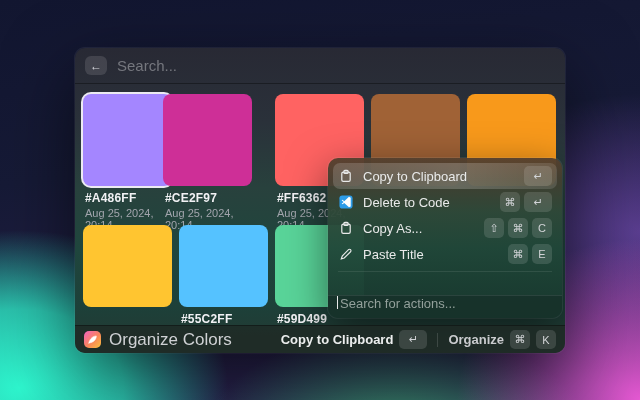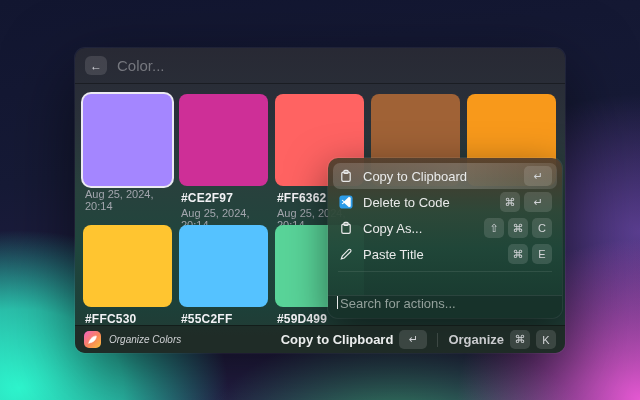--- a/index.html
+++ b/index.html
@@ -69,69 +69,69 @@
   .bottombar{
     position:absolute;left:0;bottom:0;width:100%;height:28px;
     background:rgba(30,42,38,0.85);border-top:1px solid rgba(0,0,0,0.35);
     display:flex;align-items:center;padding:0 9px;box-sizing:border-box;
   }
   .appicon{
     width:17px;height:17px;border-radius:5px;margin-right:8px;
     background:linear-gradient(135deg,#f062c0 0%,#f9855a 55%,#fbc23c 100%);
     display:flex;align-items:center;justify-content:center;
   }
-  .bb-title{font-size:10px;color:#cfd1d4;font-style:italic;}
+  .bb-title{font-size:17px;color:#cfd1d4;}
   .bb-right{margin-left:auto;display:flex;align-items:center;gap:6px;}
   .bb-primary{font-size:13px;font-weight:700;color:#eceeee;}
   .bb-sep{width:1px;height:14px;background:rgba(255,255,255,0.14);margin:0 4px;}
   .bb-actions{font-size:13px;font-weight:600;color:#c9cbce;}
   .bottombar kbd{height:19px;}
   svg{display:block;}
 </style>
 </head>
 <body>
 
 <div class="stage">
   <div class="window">
 
     <div class="searchbar">
       <div class="backbtn">
         <span>←</span>
       </div>
-      <div class="searchph">Color...</div>
+      <div class="searchph">Search...</div>
     </div>
     <div class="hr1"></div>
 
     <div class="row1">
       <div class="cell" style="left:8px">
         <div class="sw selected" style="background: rgb(164, 134, 255);"></div>
+        <div class="hex">#A486FF</div>
         <div class="date">Aug 25, 2024, 20:14</div>
       </div>
-      <div class="cell" style="left:104px">
+      <div class="cell" style="left:88px">
         <div class="sw" style="background: rgb(206, 47, 151);"></div>
         <div class="hex">#CE2F97</div>
         <div class="date">Aug 25, 2024, 20:14</div>
       </div>
       <div class="cell" style="left:200px">
         <div class="sw" style="background: rgb(255, 99, 98);"></div>
         <div class="hex">#FF6362</div>
         <div class="date">Aug 25, 2024, 20:14</div>
       </div>
       <div class="cell" style="left:296px">
         <div class="sw" style="background: rgb(160, 98, 54);"></div>
       </div>
       <div class="cell" style="left:392px">
         <div class="sw" style="background: rgb(248, 153, 27);"></div>
       </div>
     </div>
 
     <div class="row2">
       <div class="cell" style="left:8px">
         <div class="sw" style="background: rgb(255, 197, 48);"></div>
-        <div class="hex">#FFC530</div>
       </div>
       <div class="cell" style="left:104px">
         <div class="sw" style="background: rgb(85, 194, 255);"></div>
         <div class="hex">#55C2FF</div>
       </div>
       <div class="cell" style="left:200px">
         <div class="sw" style="background: rgb(89, 212, 153);"></div>
         <div class="hex">#59D499</div>
       </div>
     </div>

